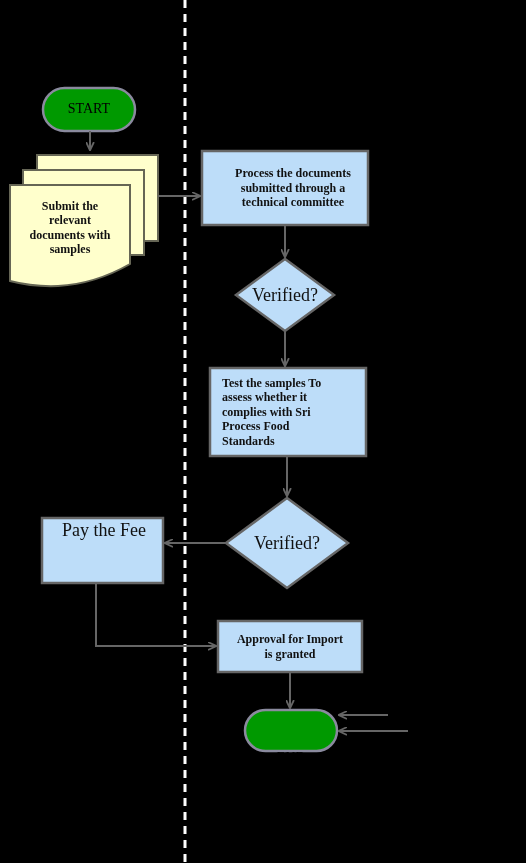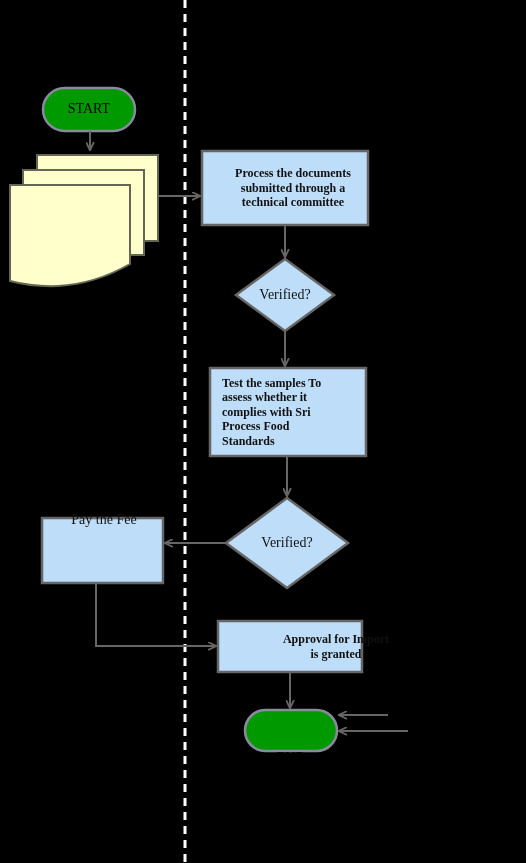--- a/index.html
+++ b/index.html
@@ -35,21 +35,21 @@
     line-height: 14.5px;
     pointer-events: none;
     white-space: pre-line;
   }
   .label-left {
     justify-content: flex-start;
     text-align: left;
   }
   .label-plain {
     font-weight: normal;
-    font-size: 14px;
+    font-size: 18px;
   }
   .label-terminator {
     font-weight: normal;
     font-size: 14px;
     color: #000000;
   }
 </style>
 </head>
 <body>
 
@@ -100,35 +100,39 @@
 
     <line x1="290" y1="672" x2="290" y2="708" stroke="#666666" stroke-width="2" marker-end="url(#arrow)"></line>
 
     <line x1="388" y1="715" x2="339" y2="715" stroke="#666666" stroke-width="2" marker-end="url(#arrow)"></line>
 
     <line x1="408" y1="731" x2="339" y2="731" stroke="#666666" stroke-width="2" marker-end="url(#arrow)"></line>
   </svg>
 
   <div class="node-label label-terminator" style="left:43px; top:88px; width:92px; height:43px;">START</div>
 
+  <div class="node-label" style="left:14px; top:190px; width:112px; height:75px;">Submit the
+relevant
+documents with
+samples</div>
 
   <div class="node-label" style="left:204px; top:151px; width:162px; height:74px;margin-left:8px;">Process the documents
 submitted through a
 technical committee</div>
 
   <div class="node-label label-plain" style="left:236px; top:259px; width:98px; height:72px;">Verified?</div>
 
   <div class="node-label label-left" style="left:222px; top:372px; width:140px; height:80px;">Test the samples To
 assess whether it
 complies with  Sri
 Process Food
 Standards</div>
 
   <div class="node-label label-plain" style="left:226px; top:498px; width:122px; height:90px;">Verified?</div>
 
-  <div class="node-label label-plain" style="left:42px; top:488px; width:124px; height:65px;">Pay the Fee</div>
+  <div class="node-label label-plain" style="left:42px; top:498px; width:124px; height:65px;">Pay the Fee</div>
 
-  <div class="node-label" style="left:220px; top:621px; width:140px; height:51px;padding-left:46px;">Approval for Import
+  <div class="node-label" style="left:220px; top:621px; width:140px; height:51px;">Approval for Import
 is granted</div>
 
   <div class="node-label label-terminator" style="left:245px; top:710px; width:92px; height:41px;margin-top:28px;">END</div>
 
 </div>
 
 </body></html>

